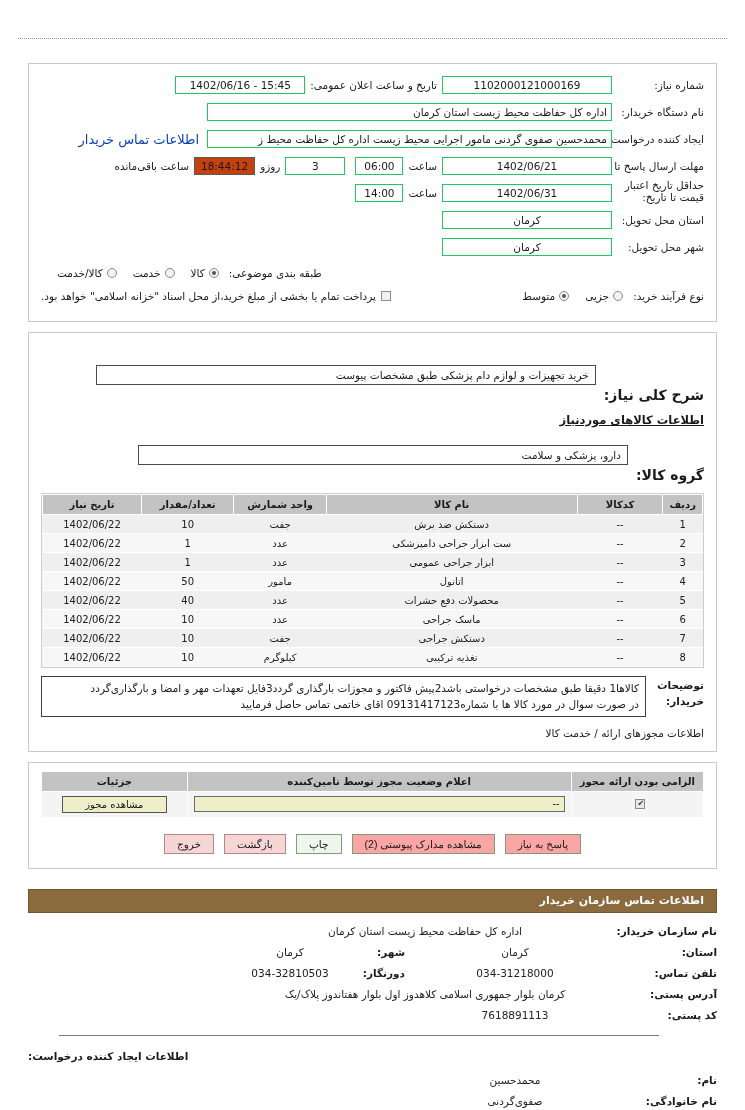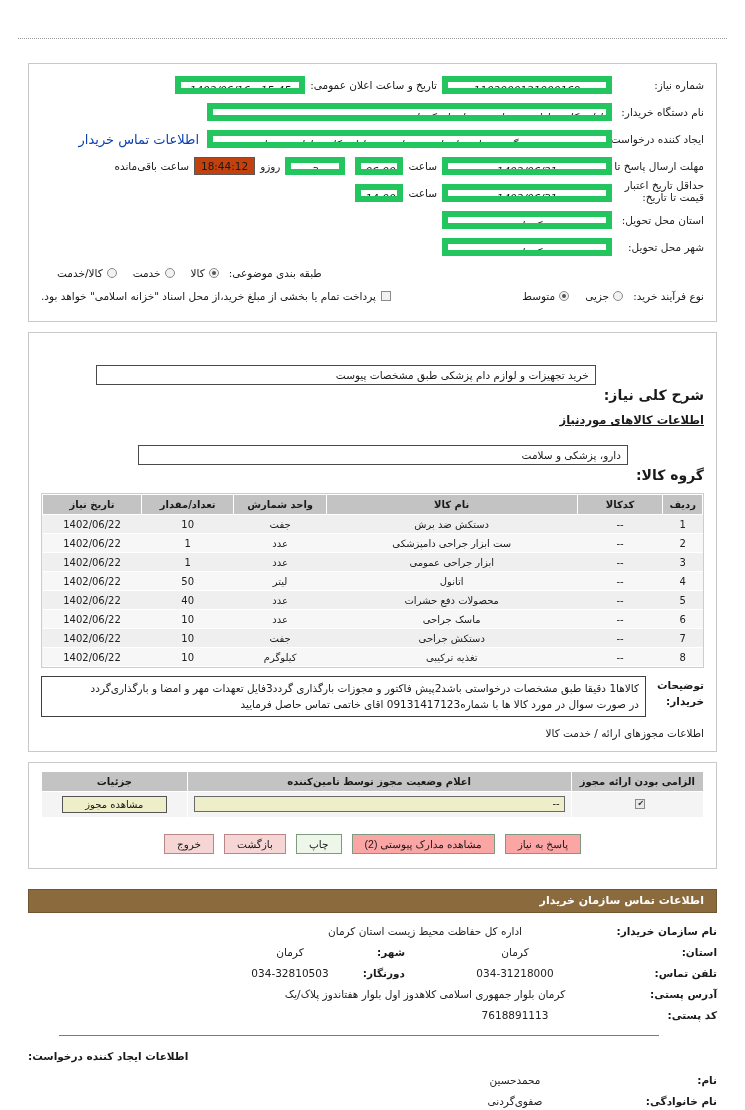--- a/index.html
+++ b/index.html
@@ -90,30 +90,29 @@
   .flabel {
     font-size: 10.5px;
     color: #222;
     text-align: right;
     padding-left: 6px;
     flex: 0 0 auto;
   }
   .flabel.w95 { width: 92px; }
   .flabel.w95b { width: 92px; line-height: 1.15; white-space: normal; height: 28px; }
   .fbox {
-    border: 6px solid #22c55e;
+    border: 1px solid #22c55e;
     background: #ffffff;
     height: 18px;
     line-height: 16px;
     font-size: 10.5px;
     padding: 0 4px;
     text-align: center;
     overflow: hidden;
     flex: 0 0 auto;
-    font-style: italic;
   }
   .fbox.wide   { width: 170px; }
   .fbox.xwide  { width: 405px; text-align: right; }
   .fbox.mid    { width: 130px; }
   .fbox.small  { width: 60px;  }
   .fbox.tiny   { width: 48px;  }
   .fbox.ltrnum { direction: ltr; }
   .inline-lbl {
     font-size: 10.5px;
     padding: 0 5px;
@@ -567,21 +566,21 @@
               <td>--</td>
               <td>ابزار جراحی عمومی</td>
               <td>عدد</td>
               <td style="direction: ltr;">1</td>
               <td style="direction: ltr;">1402/06/22</td>
             </tr>
             <tr>
               <td>4</td>
               <td>--</td>
               <td>اتانول</td>
-              <td>لیتر</td>
+              <td>مامور</td>
               <td style="direction: ltr;">50</td>
               <td style="direction: ltr;">1402/06/22</td>
             </tr>
             <tr>
               <td>5</td>
               <td>--</td>
               <td>محصولات دفع حشرات</td>
               <td>عدد</td>
               <td style="direction: ltr;">40</td>
               <td style="direction: ltr;">1402/06/22</td>

